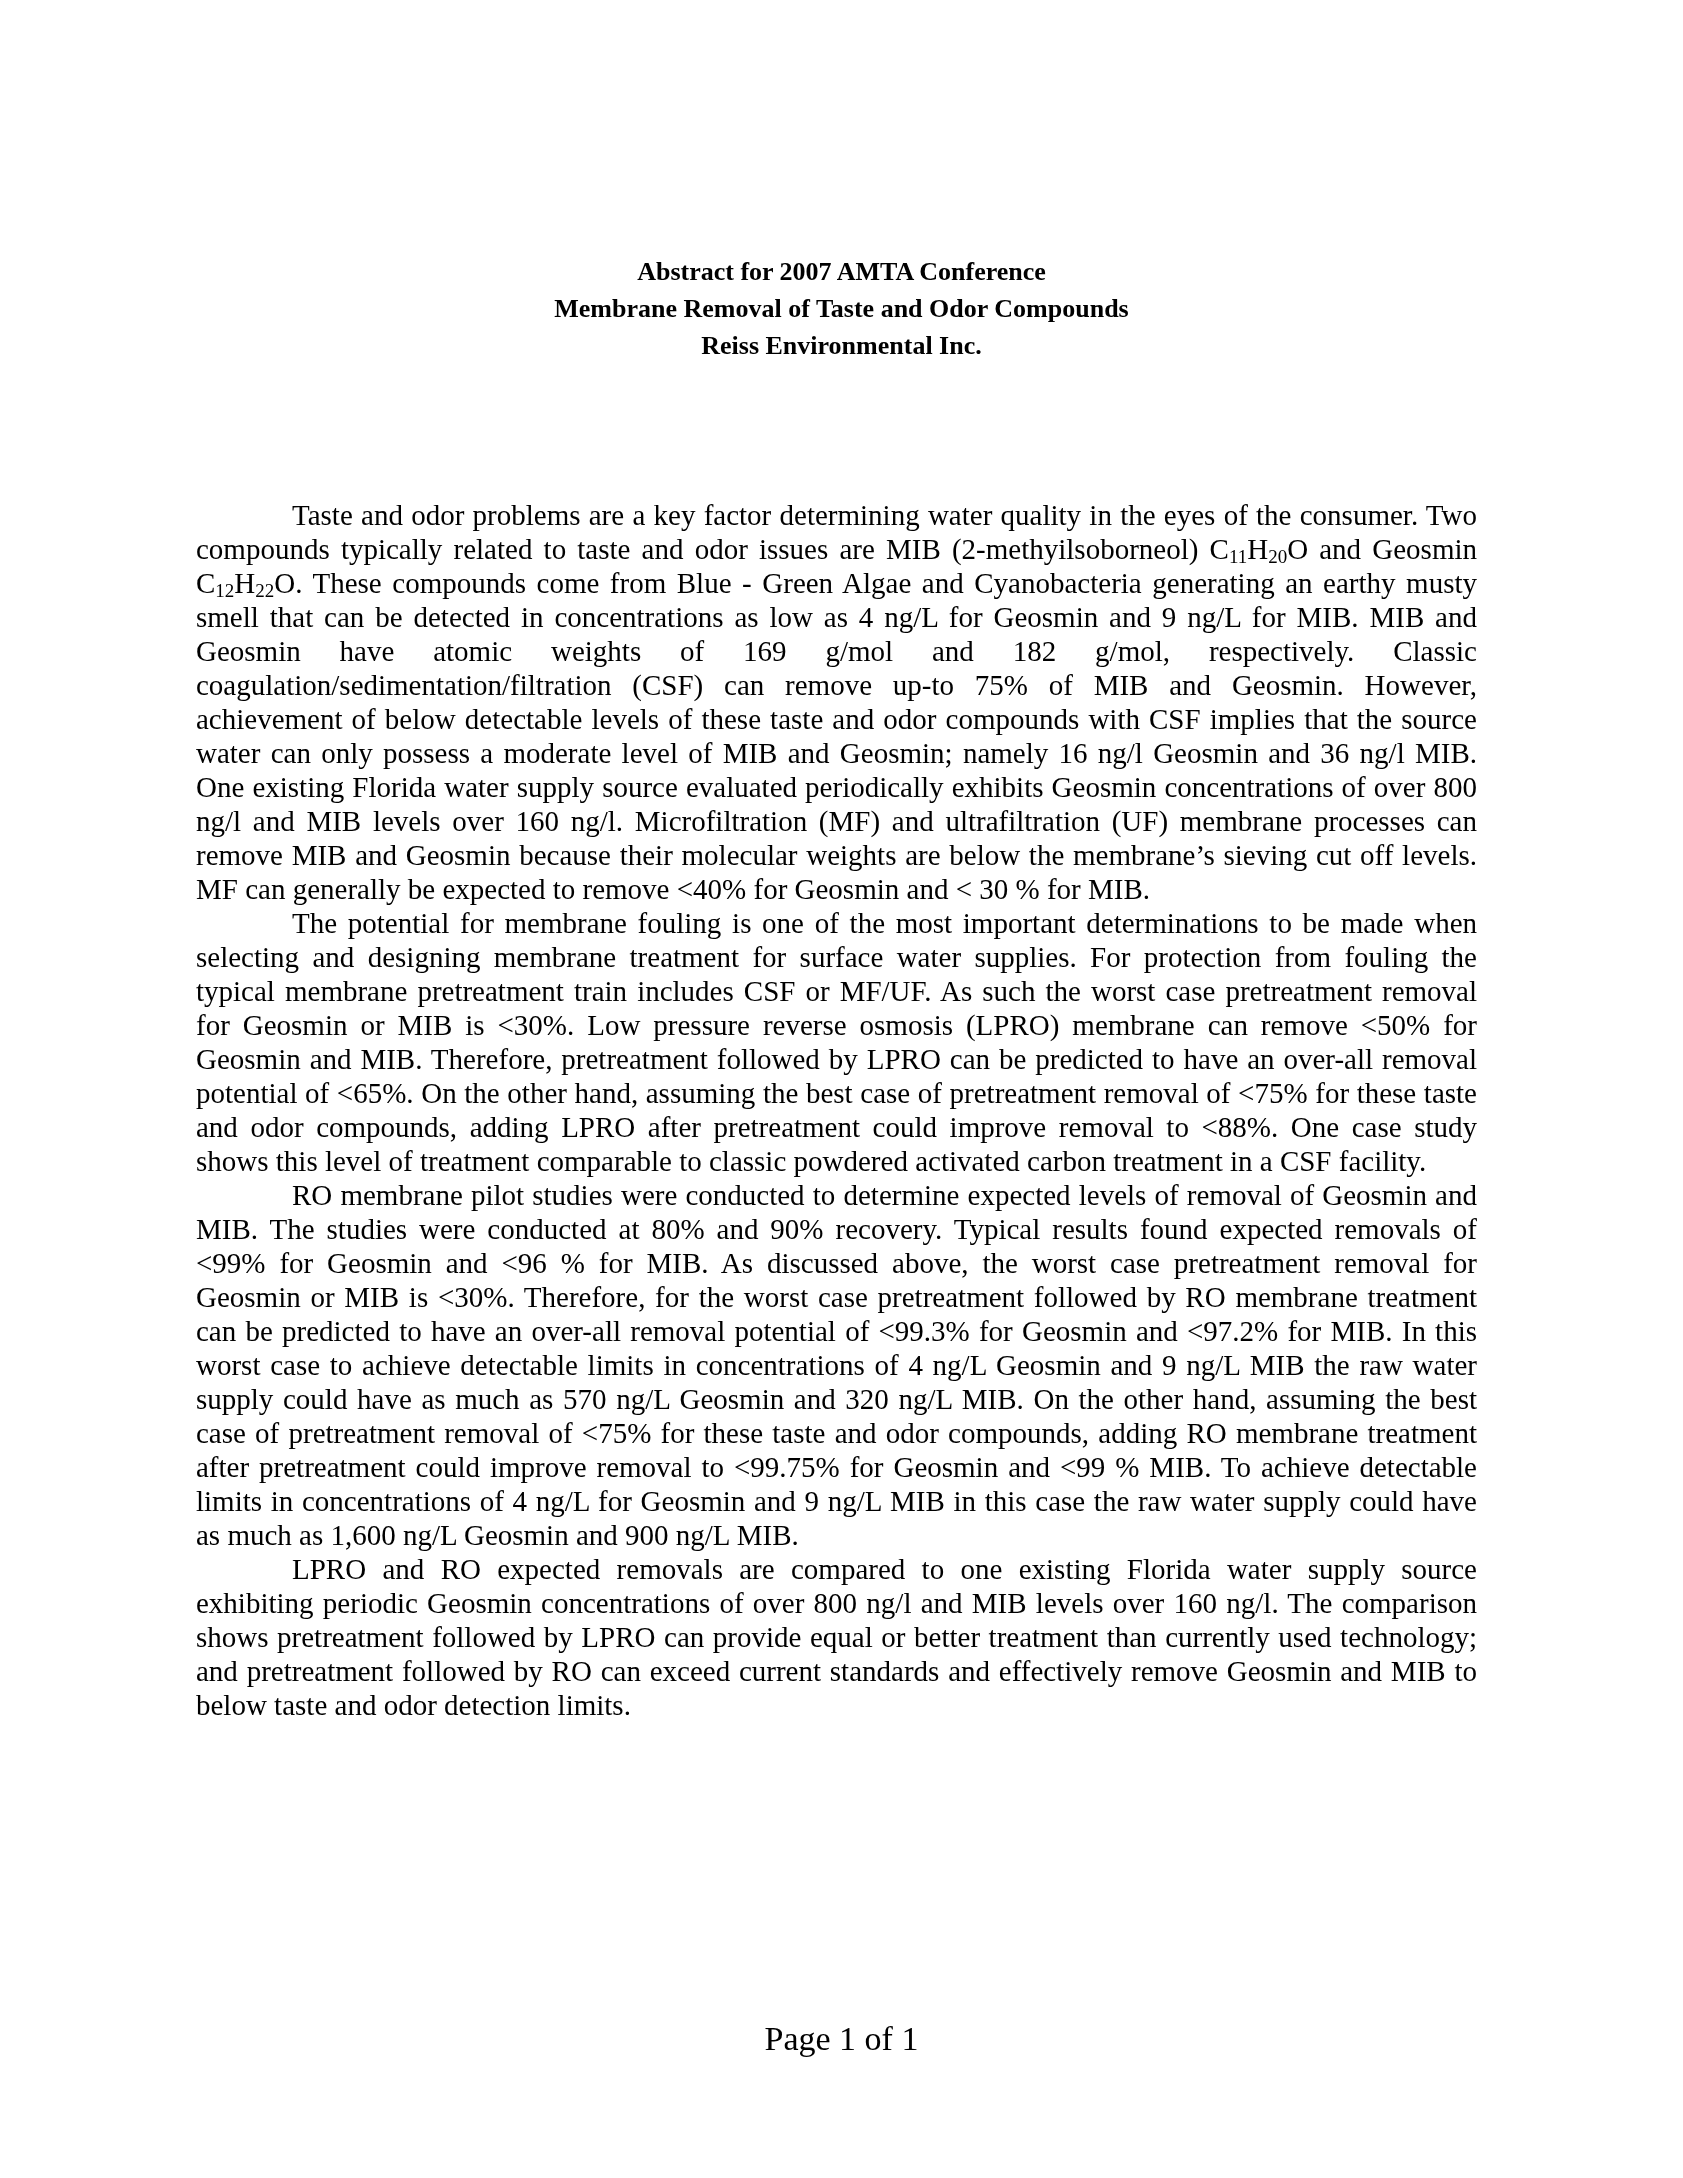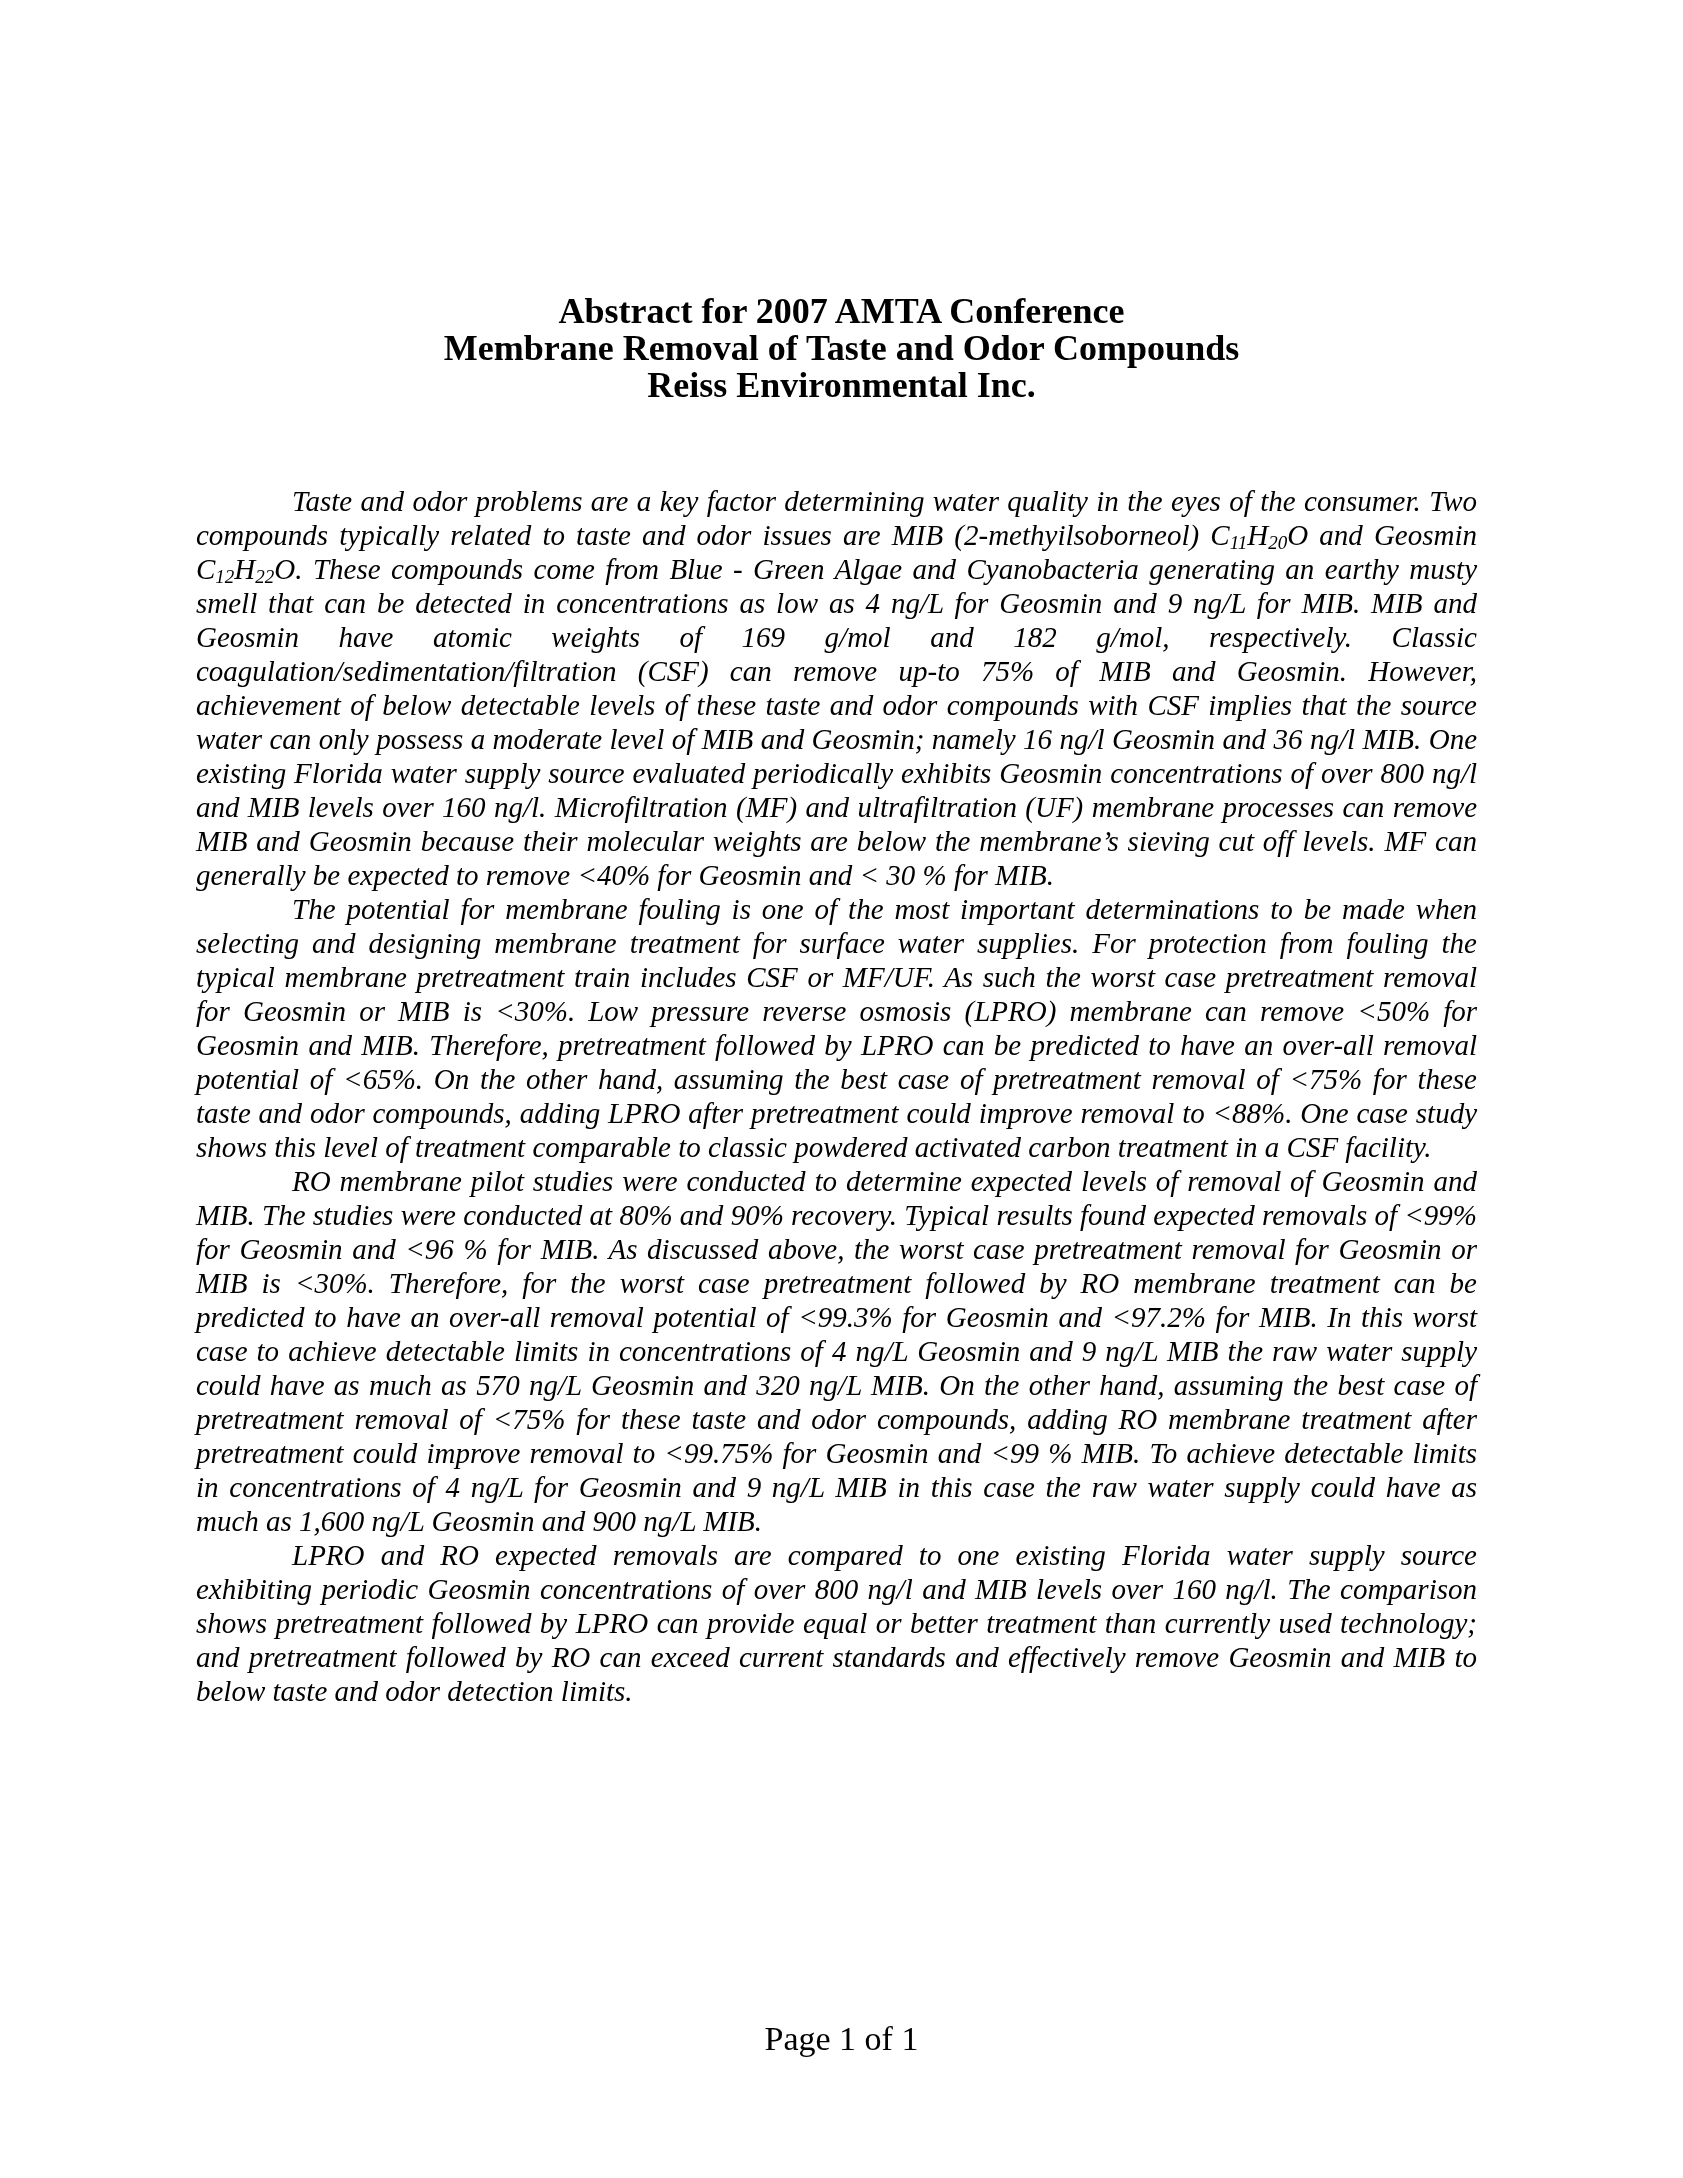--- a/index.html
+++ b/index.html
@@ -1,22 +1,22 @@
 <!DOCTYPE html>
 <html><head>
 <meta charset="utf-8">
 <style>
   html, body { margin: 0; padding: 0; background: #ffffff; }
   body { width: 1683px; height: 2178px; position: relative; overflow: hidden;
          font-family: "Liberation Serif", "DejaVu Serif", serif; color: #000; }
   .title-block { position: absolute; top: 253px; left: 0; width: 1683px; text-align: center;
-                 font-weight: bold; font-size: 36px; line-height: 37px; margin-top: 40px; }
+                 font-weight: bold; font-size: 26px; line-height: 37px; }
   .title-block div { margin: 0; }
-  .body-text { position: absolute; top: 484px; left: 196px; width: 1281px;
-               font-size: 29px; line-height: 34px; text-align: justify; font-style: italic; }
+  .body-text { position: absolute; top: 498px; left: 196px; width: 1281px;
+               font-size: 29px; line-height: 34px; text-align: justify; }
   .body-text p { margin: 0; text-indent: 96px; }
   sub { font-size: 19px; vertical-align: -4px; line-height: 0; }
   .page-footer { position: absolute; top: 2020px; left: 0; width: 1683px; text-align: center;
                  font-size: 34px; }
 </style>
 </head>
 <body>
 
 <div class="title-block">
   <div>Abstract for 2007 AMTA Conference</div>

